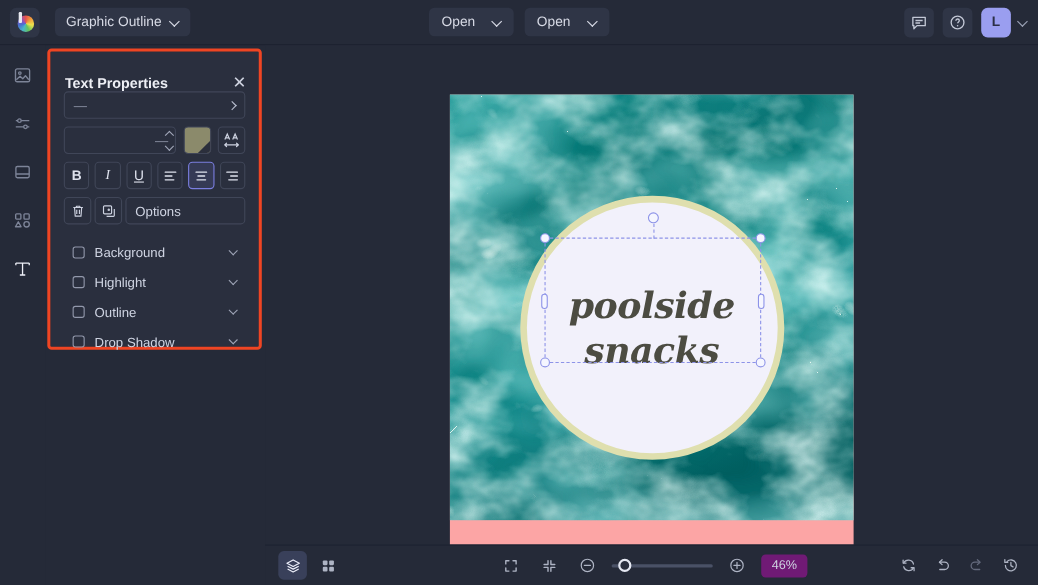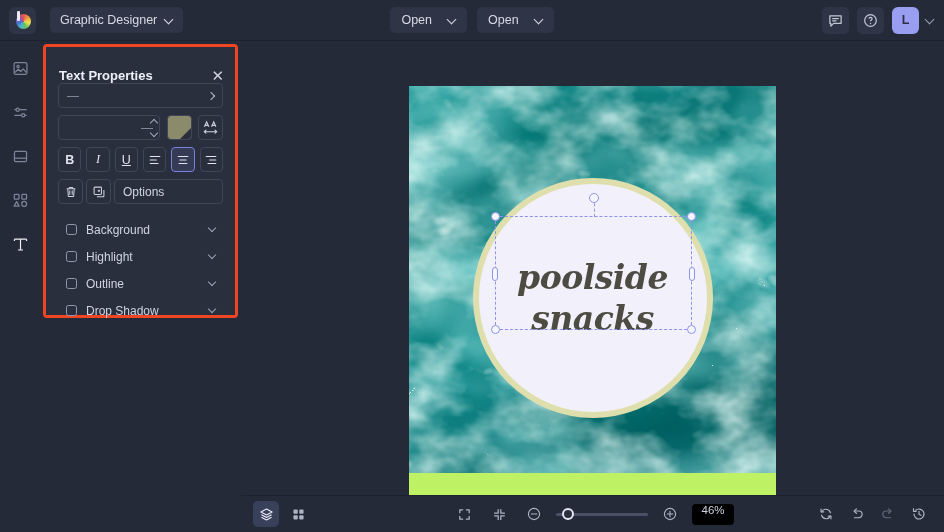--- a/index.html
+++ b/index.html
@@ -161,21 +161,21 @@
     transform: rotate(45deg); margin-top: -3px;
   }
 
   
   .workarea {
     position: absolute; left: 241px; top: 41px; width: 703px; height: 454px;
     background: #252a38;
   }
   .artboard {
     position: absolute; left: 168px; top: 45px; width: 367px; height: 423px;
-    overflow: hidden; background: #bef264;
+    overflow: hidden; background: #fca5a5;
   }
   .water { position: absolute; inset: -20px; filter: contrast(1.06) saturate(1.12); }
   .circle {
     position: absolute; left: 50%; top: 50%; transform: translate(-50%,-50%);
     width: 240px; height: 240px; border-radius: 50%;
     background: #f2f1fb; border: 6px solid #dfdfae;
   }
   .art-text {
     position: absolute; left: 50%; top: 50%; transform: translate(-50%,-50%);
     width: 200px; text-align: center; color: #4c4c42;
@@ -223,40 +223,40 @@
     position: absolute; left: 0; right: 0; display: flex;
     align-items: center; justify-content: center; gap: 9px; pointer-events: none;
   }
   .bb-center > * { pointer-events: auto; }
   .slider { width: 92px; height: 3px; background: #4a5166; border-radius: 2px; position: relative; cursor: pointer; }
   .slider .knob {
     position: absolute; left: 6px; top: -5px; width: 12px; height: 12px;
     border-radius: 50%; background: #2a2f3e; border: 2px solid #e5e8f2; cursor: grab;
   }
   .zoom-badge {
-    min-width: 42px; height: 21px; border-radius: 4px; background: #000000;
-    color: #cfd4e2; font-size: 11.5px; display: flex; align-items: flex-start;
+    min-width: 42px; height: 21px; border-radius: 4px; background: #701a75;
+    color: #cfd4e2; font-size: 11.5px; display: flex; align-items: center;
     justify-content: center; cursor: pointer;
   }
   .bb-right { margin-left: auto; display: flex; gap: 5px; }
   .bb-btn.dim { color: #646a7d; }
   svg { display: block; }
 </style>
 </head>
 <body>
 
 <div class="app">
 
   <div class="topbar">
     <div class="logo">
       <div class="wheel"></div>
       <div class="stem"></div>
     </div>
     <div class="doc-title">
-      <span>Graphic Designer</span>
+      <span>Graphic Outline</span>
       <span class="chev"></span>
     </div>
 
     <div class="top-center">
       <div class="pill-btn">
         <span>Open</span>
         <span class="chev"></span>
       </div>
       <div class="pill-btn">
         <span>Open</span>

